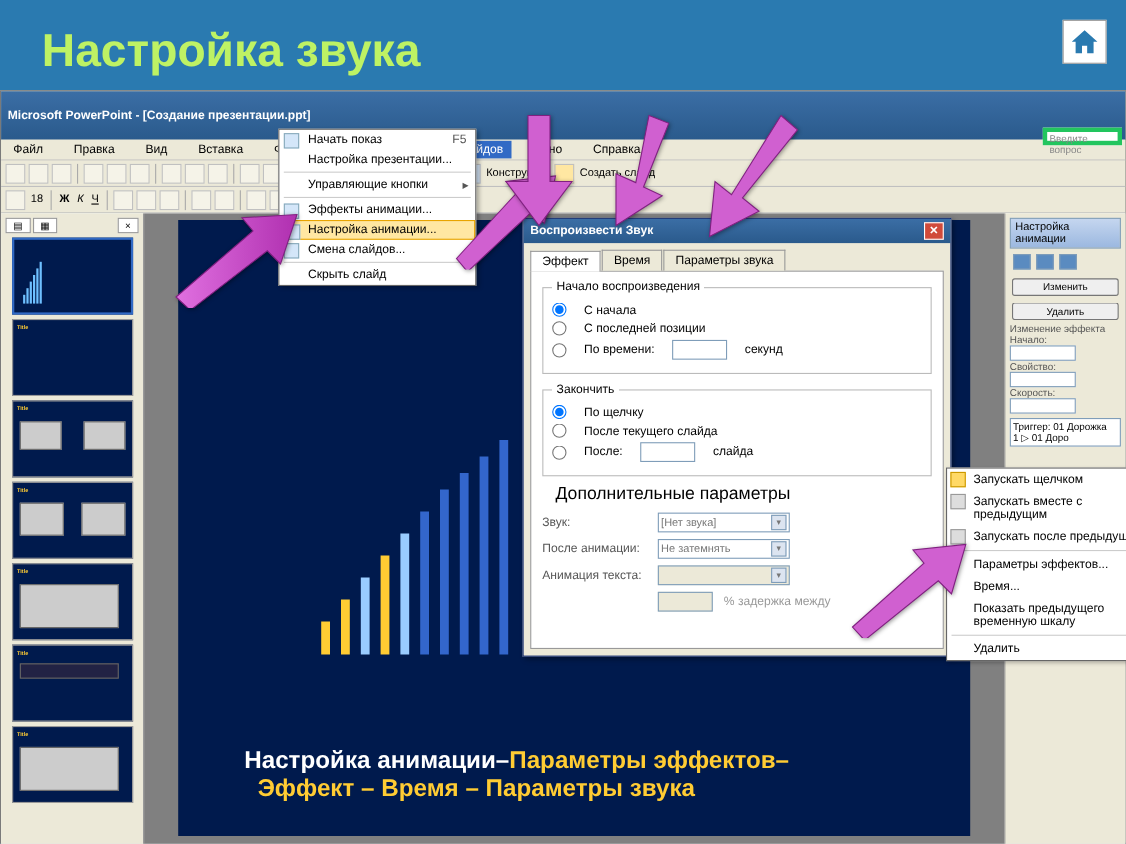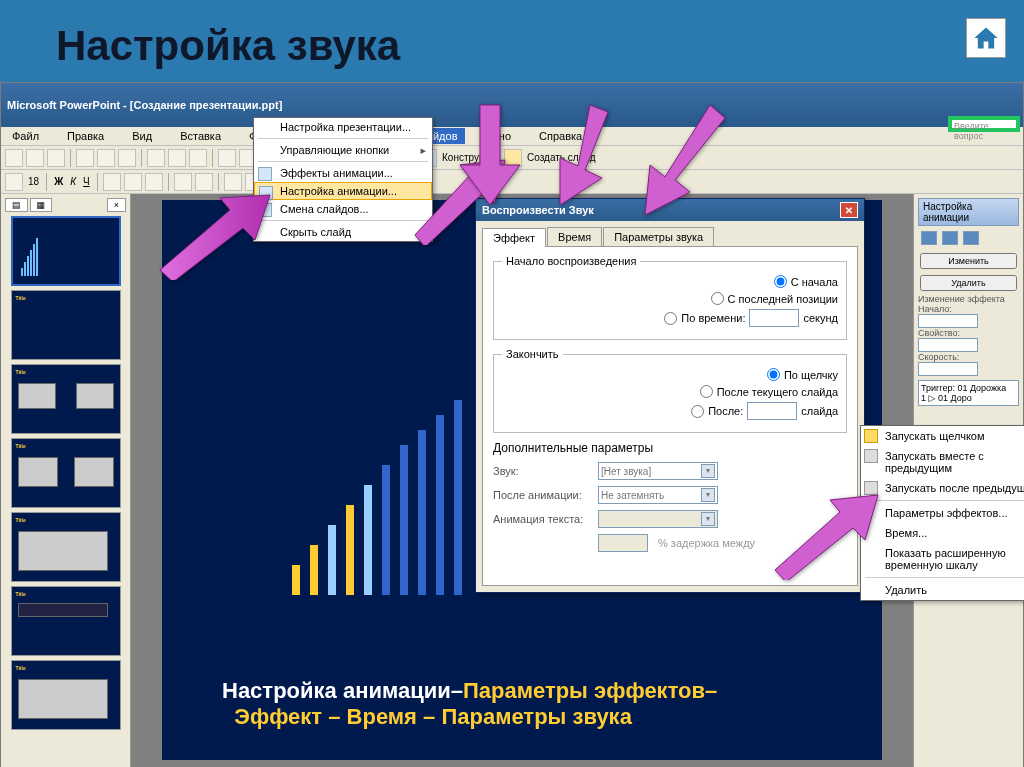--- a/index.html
+++ b/index.html
@@ -1,18 +1,18 @@
 <!DOCTYPE html>
 <html><head>
 <meta charset="utf-8">
 <style>
 * { margin: 0; padding: 0; box-sizing: border-box; font-family: Tahoma, Arial, sans-serif; }
 body { width: 1024px; height: 767px; background: #2A7AB0; overflow: hidden; position: relative; }
 
-.slide-title { color: #0f172a; font-size: 42px; font-weight: bold; padding: 22px 0 0 56px; }
+.slide-title { color: #bef264; font-size: 42px; font-weight: bold; padding: 22px 0 0 38px; }
 .home-btn { position: absolute; top: 18px; right: 18px; width: 40px; height: 40px; background: #fff; border: 1px solid #999; display: flex; align-items: center; justify-content: center; }
 .home-btn svg { width: 28px; height: 28px; }
 
 .app-window { position: absolute; top: 82px; left: 0; right: 0; bottom: 0; background: #ece9d8; border: 1px solid #7a7a7a; }
 .titlebar { background: linear-gradient(#3b6ea5,#2a5a8c); color: #fff; font-size: 11px; padding: 16px 6px; font-weight: bold; }
 .menubar { background: #ece9d8; border-bottom: 1px solid #c0c0c0; padding: 1px 4px; font-size: 11px; display: flex; gap: 14px; }
 .menubar span { padding: 2px 7px; cursor: default; }
 .menubar span.active { background: #316ac5; color: #fff; }
 .toolbar { background: #ece9d8; border-bottom: 1px solid #c0c0c0; padding: 2px 4px; font-size: 10px; display: flex; gap: 3px; align-items: center; height: 24px; }
 .toolbar .btn { width: 18px; height: 18px; background: #f5f3e8; border: 1px solid #c0c0c0; }
@@ -70,21 +70,21 @@
 
 .dialog { position: absolute; top: 198px; left: 475px; width: 390px; background: #ece9d8; border: 1px solid #0a246a; box-shadow: 2px 2px 5px rgba(0,0,0,.4); z-index: 60; font-size: 11px; }
 .dialog .dlg-title { background: linear-gradient(#3b6ea5,#2a5a8c); color: #fff; padding: 3px 6px; font-weight: bold; display: flex; justify-content: space-between; align-items: center; }
 .dialog .close { width: 18px; height: 16px; background: #d04a3a; border: 1px solid #fff; color: #fff; display: flex; align-items: center; justify-content: center; font-size: 10px; }
 .dialog .tabs { display: flex; padding: 6px 6px 0 6px; }
 .dialog .tab { background: #ece9d8; border: 1px solid #999; border-bottom: none; padding: 3px 10px; font-size: 11px; cursor: default; margin-right: 1px; }
 .dialog .tab.active { background: #fff; position: relative; top: 1px; }
 .dialog .tab-body { background: #fff; margin: 0 6px 6px 6px; border: 1px solid #999; padding: 8px 10px 30px 10px; }
 .dialog fieldset { border: 1px solid #bbb; padding: 6px 8px 10px 8px; margin-bottom: 8px; }
 .dialog legend { font-size: 11px; padding: 0 4px; }
-.dialog .opt { display: flex; align-items: center; gap: 4px; padding: 2px 0; font-size: 11px; justify-content: flex-end; }
+.dialog .opt { display: flex; align-items: center; gap: 16px; padding: 2px 0; font-size: 11px; }
 .dialog input[type=radio] { margin: 0; }
 .dialog .num { width: 50px; height: 18px; border: 1px solid #7f9db9; background: #fff; }
 .dialog .combo { width: 120px; height: 18px; border: 1px solid #7f9db9; background: #fff; font-size: 10px; padding: 1px 2px; color: #777; display: flex; justify-content: space-between; align-items: center; }
 .dialog .combo .dd { width: 14px; height: 14px; background: #dce4f0; border: 1px solid #7f9db9; text-align: center; font-size: 8px; line-height: 12px; }
 .dialog .param-row { display: flex; align-items: center; gap: 10px; padding: 3px 0; font-size: 11px; }
 .dialog .param-row .lbl { width: 95px; color: #555; }
 
 
 .ctx { position: absolute; top: 425px; left: 870px; width: 200px; background: #fff; border: 1px solid #666; box-shadow: 2px 2px 4px rgba(0,0,0,.3); z-index: 70; font-size: 11px; transform: translateX(-10px); }
 .ctx .item { padding: 4px 14px 4px 24px; cursor: default; position: relative; }
@@ -262,20 +262,21 @@
         <div>Триггер: 01 Дорожка</div>
         <div>1 ▷ <span>01 Доро</span></div>
       </div>
     </div>
   </div>
 </div>
 
 <div class="ask-box">Введите вопрос</div>
 
 <div class="dropdown">
+  <div class="item"><span class="ico"></span><span>Начать показ</span><span class="kb">F5</span></div>
   <div class="item"><span>Настройка презентации...</span></div>
   <div class="sep"></div>
   <div class="item arr"><span>Управляющие кнопки</span></div>
   <div class="sep"></div>
   <div class="item"><span class="ico"></span><span>Эффекты анимации...</span></div>
   <div class="item sel"><span class="ico"></span><span>Настройка анимации...</span></div>
   <div class="item"><span class="ico"></span><span>Смена слайдов...</span></div>
   <div class="sep"></div>
   <div class="item"><span>Скрыть слайд</span></div>
 </div>
@@ -318,21 +319,21 @@
           <input type="radio" style="">
           <span>После текущего слайда</span>
         </div>
       <div class="opt">
           <input type="radio" style="">
           <span>После:</span>
           <div class="num"></div>
           <span>слайда</span>
         </div>
     </fieldset>
-    <div style="font-size:12px;margin:4px 0">Дополнительные параметры</div>
+    <div style="font-size:16px;margin:4px 12px">Дополнительные параметры</div>
     <div class="param-row">
       <span class="lbl">Звук:</span>
       <div class="combo">
           <span>[Нет звука]</span>
           <span class="dd">▾</span>
         </div>
     </div>
     <div class="param-row">
       <span class="lbl">После анимации:</span>
       <div class="combo">
@@ -355,21 +356,21 @@
   </div>
 </div>
 
 <div class="ctx">
   <div class="item"><span class="ico yellow"></span><span>Запускать щелчком</span></div>
   <div class="item"><span class="ico grey"></span><span>Запускать вместе с предыдущим</span></div>
   <div class="item"><span class="ico grey"></span><span>Запускать после предыдущего</span></div>
   <div class="sep"></div>
   <div class="item"><span>Параметры эффектов...</span></div>
   <div class="item"><span>Время...</span></div>
-  <div class="item"><span>Показать расширенную временную шкалу</span></div>
+  <div class="item"><span>Показать предыдущего временную шкалу</span></div>
   <div class="sep"></div>
   <div class="item"><span>Удалить</span></div>
 </div>
 
 <div class="arrow" style="top:190px;left:155px">
   <svg width="120" height="90">
       <defs>
         <linearGradient id="g1">
           <stop offset="0" stop-color="#e070e0"></stop>
           <stop offset="1" stop-color="#b030b0"></stop>

